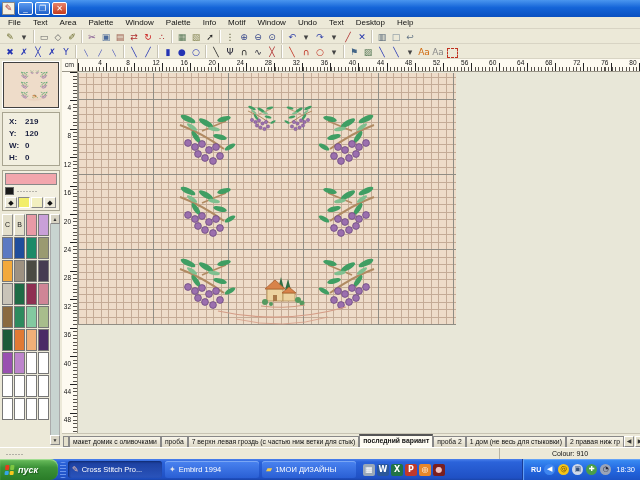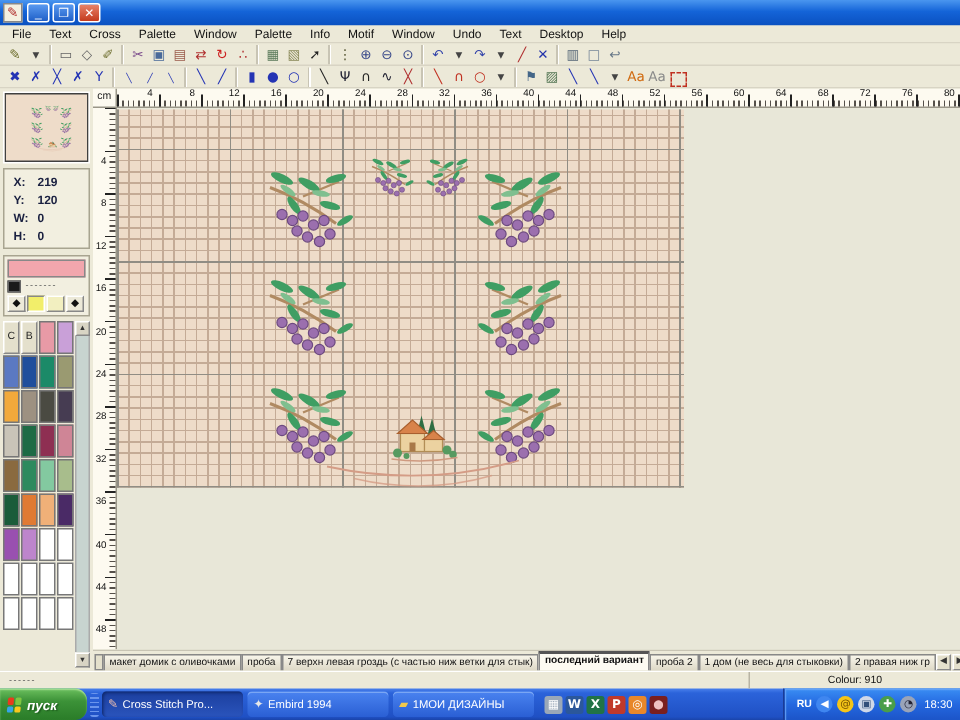--- a/index.html
+++ b/index.html
@@ -222,21 +222,21 @@
         <span class="winbtn">_</span>
         <span class="winbtn">❐</span>
         <span class="winbtn close">✕</span>
       </span>
     </div>
 
     <div class="menubar">
 
     <span class="menu-item">File</span>
         <span class="menu-item">Text</span>
-        <span class="menu-item">Cross</span>
+        <span class="menu-item">Area</span>
         <span class="menu-item">Palette</span>
         <span class="menu-item">Window</span>
         <span class="menu-item">Palette</span>
         <span class="menu-item">Info</span>
         <span class="menu-item">Motif</span>
         <span class="menu-item">Window</span>
         <span class="menu-item">Undo</span>
         <span class="menu-item">Text</span>
         <span class="menu-item">Desktop</span>
         <span class="menu-item">Help</span>

